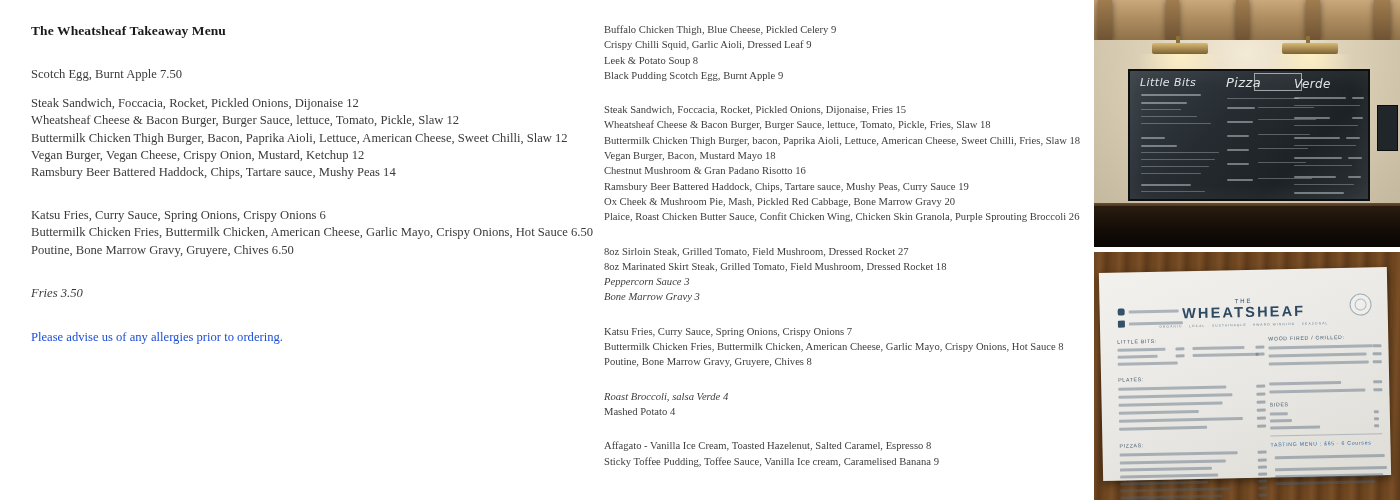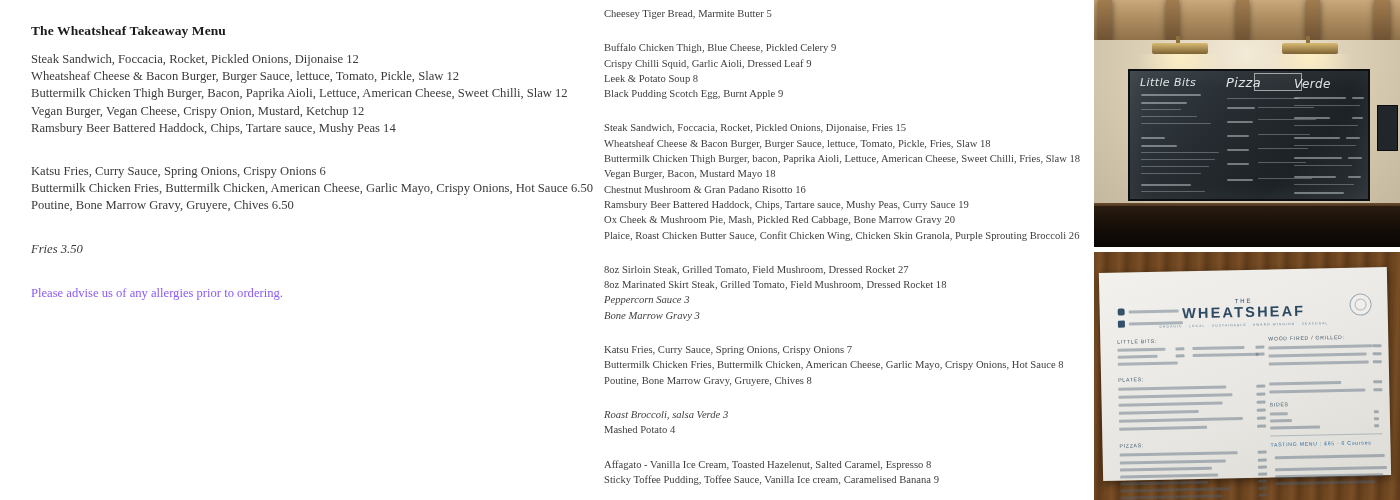--- a/index.html
+++ b/index.html
@@ -41,21 +41,21 @@
   .line {
     font-size: 12.6px;
     line-height: 17.2px;
     color: #3a3a3a;
     white-space: nowrap;
   }
   .line.ital { font-style: italic; }
   .note {
     font-size: 12.6px;
     line-height: 17px;
-    color: #8b5cf6;
+    color: #1d4ed8;
   }
 
   
   .col-full {
     position: absolute;
     left: 604px;
     top: 3px;
     width: 490px;
   }
   .col-full .line {
@@ -241,20 +241,23 @@
 </style>
 </head>
 <body>
 
 <div class="page">
 
   <div class="col-takeaway">
 
     <div class="menu-title">The Wheatsheaf Takeaway Menu</div>
 
+    <div class="blk" style="margin-top:27px">
+      <div class="line">Scotch Egg, Burnt Apple 7.50</div>
+    </div>
 
     <div class="blk" style="margin-top:12px">
       <div class="line">Steak Sandwich, Foccacia, Rocket, Pickled Onions, Dijonaise 12</div>
       <div class="line">Wheatsheaf Cheese &amp; Bacon Burger, Burger Sauce, lettuce, Tomato, Pickle, Slaw 12</div>
       <div class="line">Buttermilk Chicken Thigh Burger, Bacon,  Paprika Aioli, Lettuce, American Cheese, Sweet Chilli, Slaw 12</div>
       <div class="line">Vegan Burger, Vegan Cheese, Crispy Onion, Mustard, Ketchup 12</div>
       <div class="line">Ramsbury Beer Battered Haddock, Chips, Tartare sauce, Mushy Peas 14</div>
     </div>
 
     <div class="blk" style="margin-top:26px">
@@ -267,23 +270,20 @@
       <div class="line ital">Fries 3.50</div>
     </div>
 
     <div class="blk" style="margin-top:27px">
       <div class="note">Please advise us of any allergies prior to ordering.</div>
     </div>
   </div>
 
   <div class="col-full">
 
-    <div class="blk" style="margin-top:3px">
-      <div class="line">Cheesey Tiger Bread, Marmite Butter 5</div>
-    </div>
 
     <div class="blk">
       <div class="line">Buffalo Chicken Thigh, Blue Cheese, Pickled Celery 9</div>
       <div class="line">Crispy Chilli Squid, Garlic Aioli, Dressed Leaf 9</div>
       <div class="line">Leek &amp; Potato Soup  8</div>
       <div class="line">Black Pudding Scotch Egg, Burnt Apple 9</div>
     </div>
 
     <div class="blk">
       <div class="line">Steak Sandwich, Foccacia, Rocket, Pickled Onions, Dijonaise, Fries 15</div>
@@ -303,21 +303,21 @@
       <div class="line ital">Bone Marrow Gravy 3</div>
     </div>
 
     <div class="blk">
       <div class="line">Katsu Fries, Curry Sauce, Spring Onions, Crispy Onions 7</div>
       <div class="line">Buttermilk Chicken Fries, Buttermilk Chicken, American Cheese, Garlic Mayo, Crispy Onions, Hot Sauce 8</div>
       <div class="line">Poutine, Bone Marrow Gravy, Gruyere, Chives 8</div>
     </div>
 
     <div class="blk">
-      <div class="line ital">Roast Broccoli, salsa Verde 3</div>
+      <div class="line ital">Roast Broccoli, salsa Verde 4</div>
       <div class="line">Mashed Potato 4</div>
     </div>
 
     <div class="blk">
       <div class="line">Affagato - Vanilla Ice Cream, Toasted Hazelenut, Salted Caramel, Espresso 8</div>
       <div class="line">Sticky Toffee Pudding, Toffee Sauce, Vanilla Ice cream, Caramelised Banana 9</div>
 
     </div>
   </div>
 

